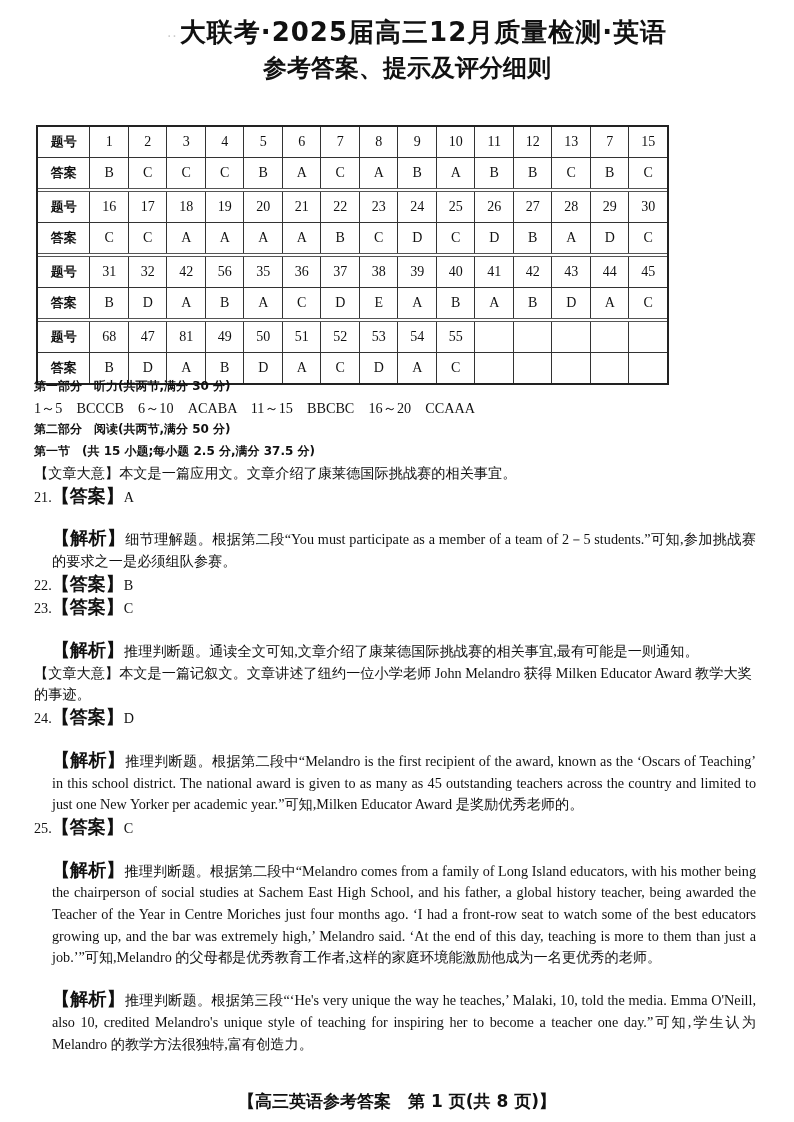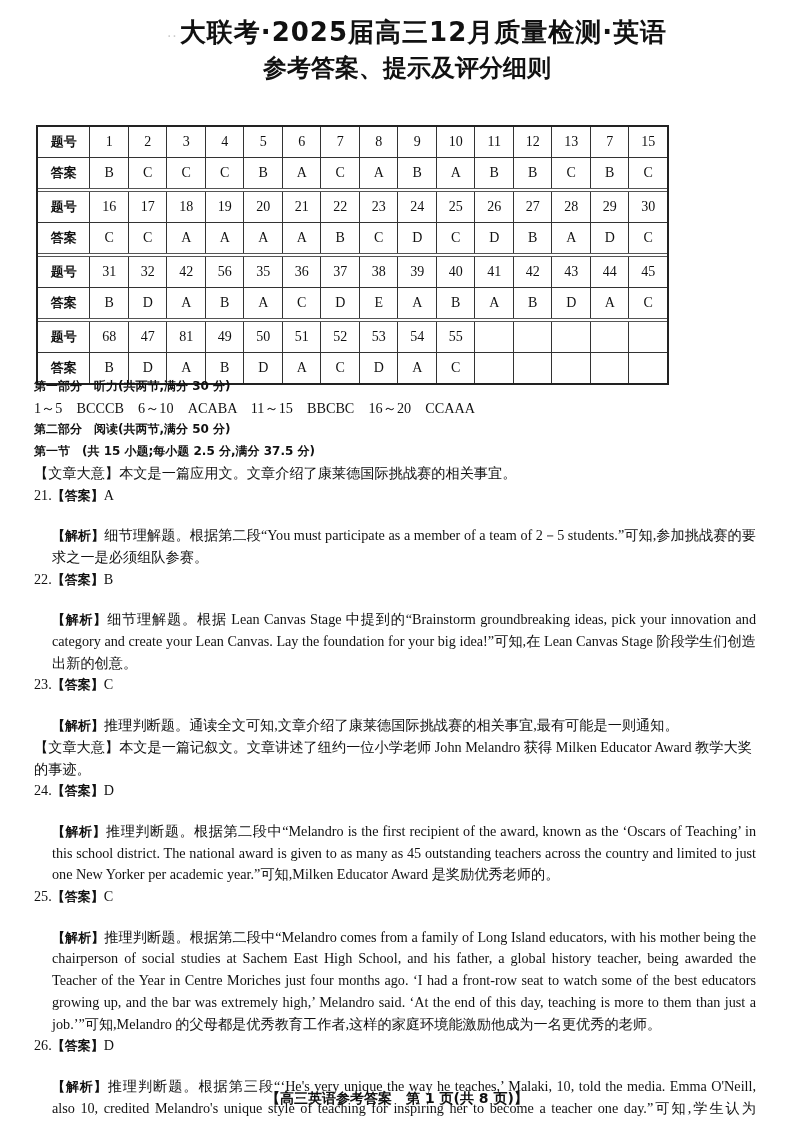--- a/index.html
+++ b/index.html
@@ -38,25 +38,25 @@
     width: 59px; border-left: none;
     font-family: "DejaVu Sans", "Liberation Sans", sans-serif; font-weight: bold; font-size: 13px;
   }
   .body-text {
     position: absolute; left: 34px; top: 376px; width: 722px;
     font-family: "Liberation Serif", "DejaVu Serif", serif; font-size: 14.2px; line-height: 21.7px;
   }
   .line { white-space: nowrap; }
   .bold { font-family: "DejaVu Sans", "Liberation Sans", sans-serif; font-weight: bold; font-size: 12px; }
   .para { text-align: justify; padding-left: 18px; margin-top: 19px; }
-  .para .tag, .line .tag { font-family: "DejaVu Sans", "Liberation Sans", sans-serif; font-weight: bold; font-size: 13px; }
+  .para .tag, .line .tag { font-family: "DejaVu Sans", "Liberation Sans", sans-serif; font-weight: bold; font-size: 18px; }
   .qnum { font-family: "Liberation Serif", serif; }
   .footer {
     position: absolute; left: 0; top: 1090px; width: 794px; text-align: center;
-    font-family: "DejaVu Sans", "Liberation Sans", sans-serif; font-weight: bold; font-size: 14px;
+    font-family: "DejaVu Sans", "Liberation Sans", sans-serif; font-weight: bold; font-size: 17px;
   }
 </style>
 </head>
 <body>
 
 <div class="title"><span class="faint">··</span><span>大联考·2025届高三12月质量检测·英语</span></div>
 <div class="subtitle">参考答案、提示及评分细则</div>
 
 <div class="answers" id="answers">
     <div class="block">
@@ -218,30 +218,28 @@
   <div class="line">1～5　BCCCB　6～10　ACABA　11～15　BBCBC　16～20　CCAAA</div>
   <div class="line bold">第二部分　阅读(共两节,满分 50 分)</div>
   <div class="line bold">第一节　(共 15 小题;每小题 2.5 分,满分 37.5 分)</div>
 
   <div><span class="tag">【文章大意】</span><span>本文是一篇应用文。文章介绍了康莱德国际挑战赛的相关事宜。</span></div>
 
   <div class="line"><span class="qnum">21.</span><span class="tag">【答案】</span><span>A</span></div>
   <div class="para"><span class="tag">【解析】</span><span>细节理解题。根据第二段“You must participate as a member of a team of 2－5 students.”可知,参加挑战赛的要求之一是必须组队参赛。</span></div>
 
   <div class="line"><span class="qnum">22.</span><span class="tag">【答案】</span><span>B</span></div>
-  <div class="para"><span class="tag">【解析】</span><span>细节理解题。根据 Lean Canvas Stage 中提到的“Brainstorm groundbreaking ideas, pick your innovation and category and create your Lean Canvas. Lay the foundation for your big idea!”可知,在 Lean Canvas Stage 阶段学生们创造出新的创意。</span></div>
 
   <div class="line"><span class="qnum">23.</span><span class="tag">【答案】</span><span>C</span></div>
   <div class="para"><span class="tag">【解析】</span><span>推理判断题。通读全文可知,文章介绍了康莱德国际挑战赛的相关事宜,最有可能是一则通知。</span></div>
 
   <div><span class="tag">【文章大意】</span><span>本文是一篇记叙文。文章讲述了纽约一位小学老师 John Melandro 获得 Milken Educator Award 教学大奖的事迹。</span></div>
 
   <div class="line"><span class="qnum">24.</span><span class="tag">【答案】</span><span>D</span></div>
   <div class="para"><span class="tag">【解析】</span><span>推理判断题。根据第二段中“Melandro is the first recipient of the award, known as the ‘Oscars of Teaching’ in this school district. The national award is given to as many as 45 outstanding teachers across the country and limited to just one New Yorker per academic year.”可知,Milken Educator Award 是奖励优秀老师的。</span></div>
 
   <div class="line"><span class="qnum">25.</span><span class="tag">【答案】</span><span>C</span></div>
   <div class="para"><span class="tag">【解析】</span><span>推理判断题。根据第二段中“Melandro comes from a family of Long Island educators, with his mother being the chairperson of social studies at Sachem East High School, and his father, a global history teacher, being awarded the Teacher of the Year in Centre Moriches just four months ago. ‘I had a front-row seat to watch some of the best educators growing up, and the bar was extremely high,’ Melandro said. ‘At the end of this day, teaching is more to them than just a job.’”可知,Melandro 的父母都是优秀教育工作者,这样的家庭环境能激励他成为一名更优秀的老师。</span></div>
 
-  <div class="line"><span class="qnum">26.</span><span class="tag">【答案】</span><span>D</span></div>
   <div class="para"><span class="tag">【解析】</span><span>推理判断题。根据第三段“‘He's very unique the way he teaches,’ Malaki, 10, told the media. Emma O'Neill, also 10, credited Melandro's unique style of teaching for inspiring her to become a teacher one day.”可知,学生认为 Melandro 的教学方法很独特,富有创造力。</span></div>
 </div>
 
 <div class="footer">【高三英语参考答案　第 1 页(共 8 页)】</div>
 
 </body></html>

